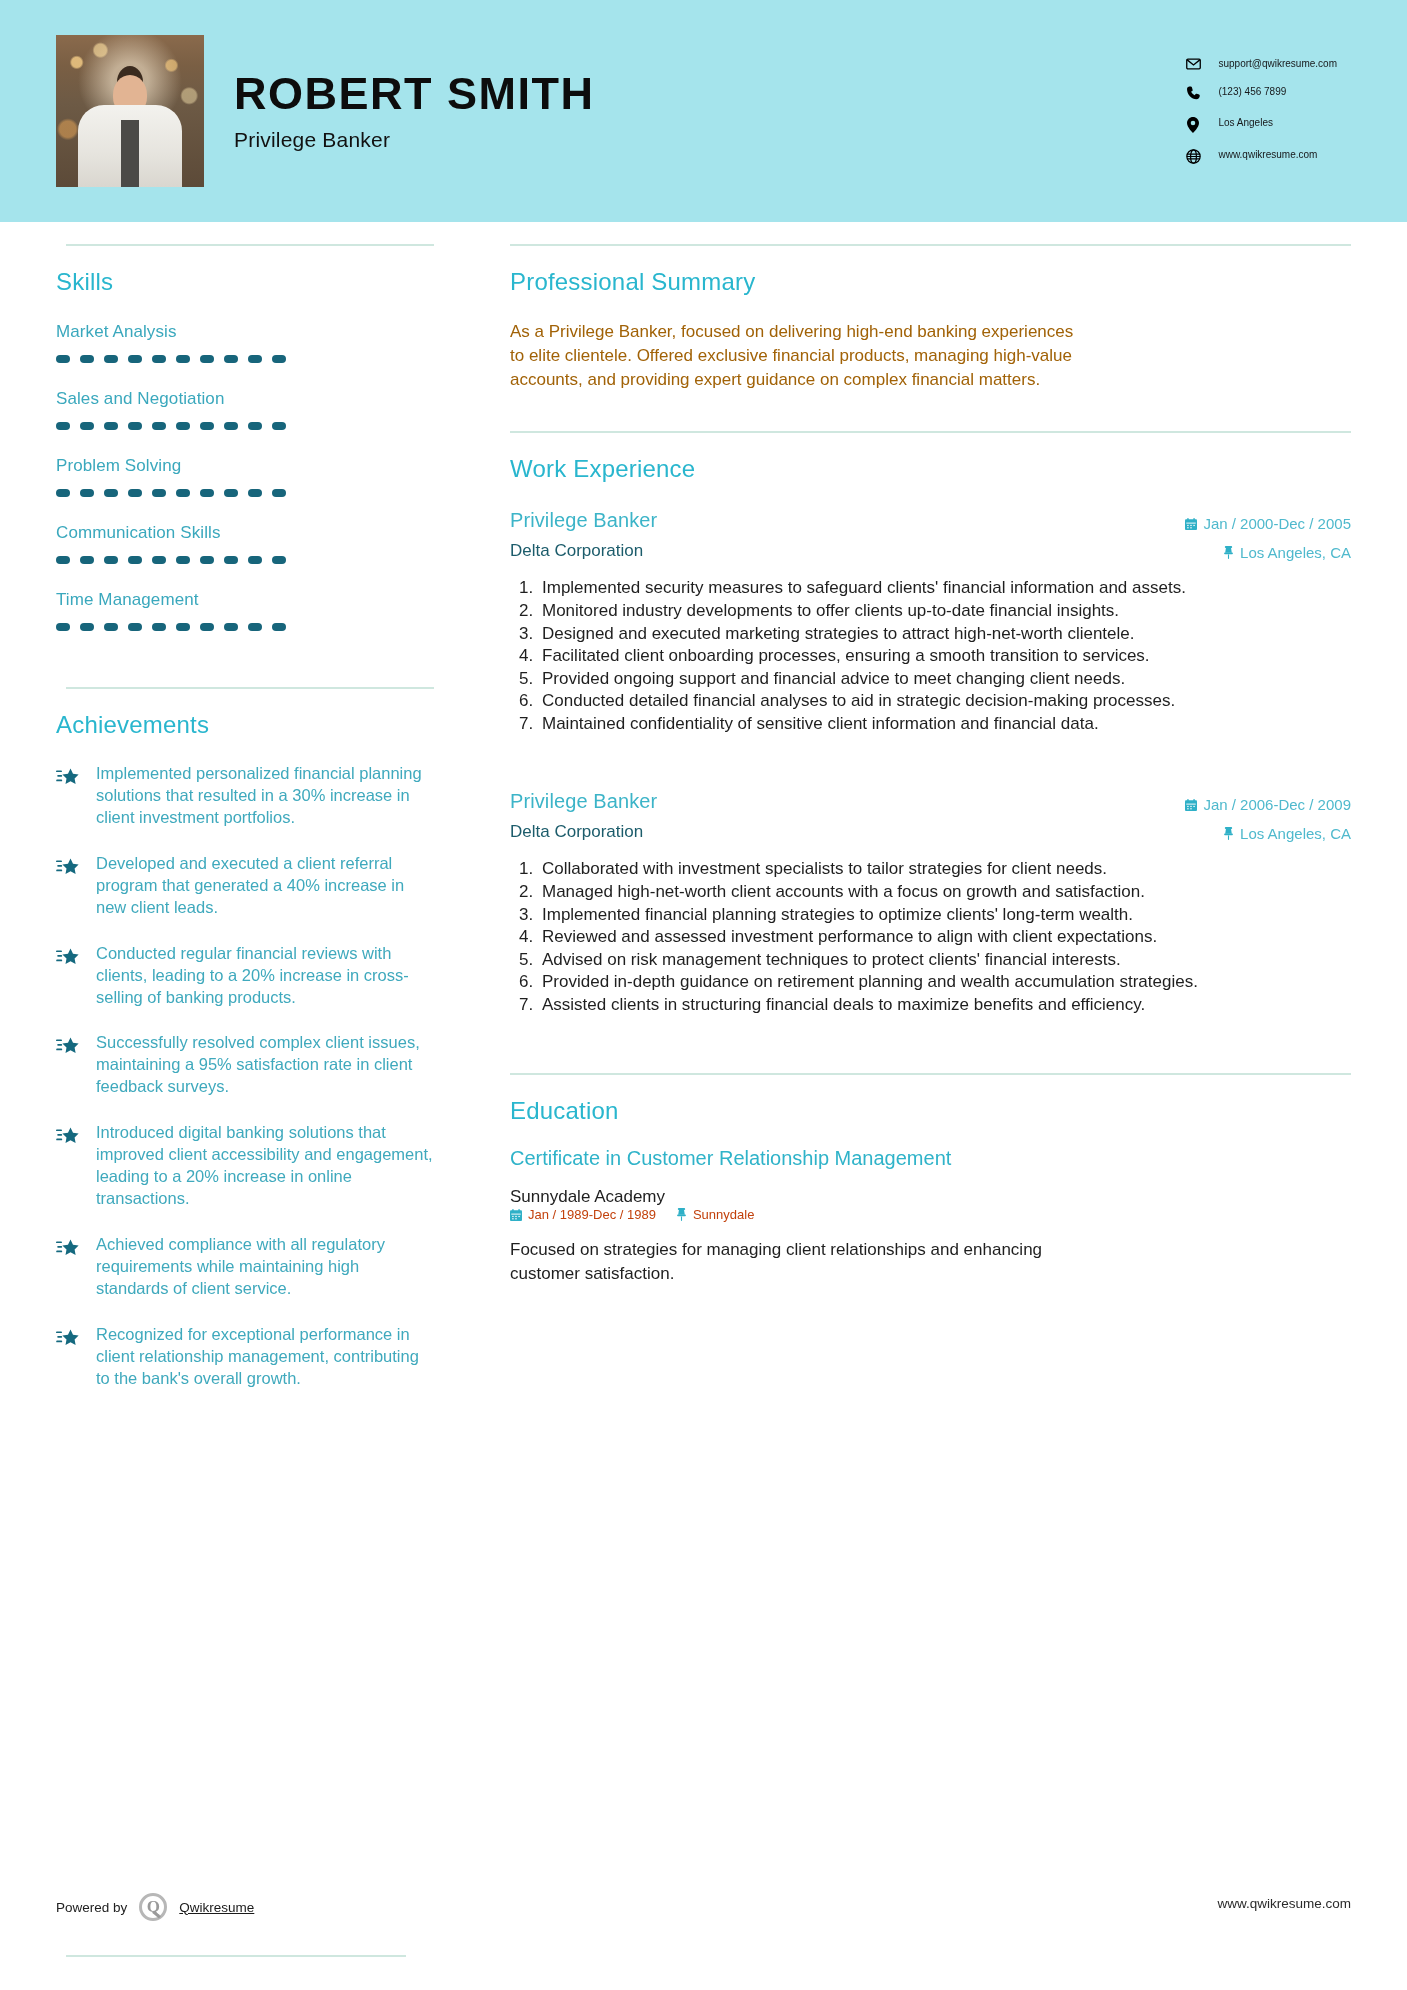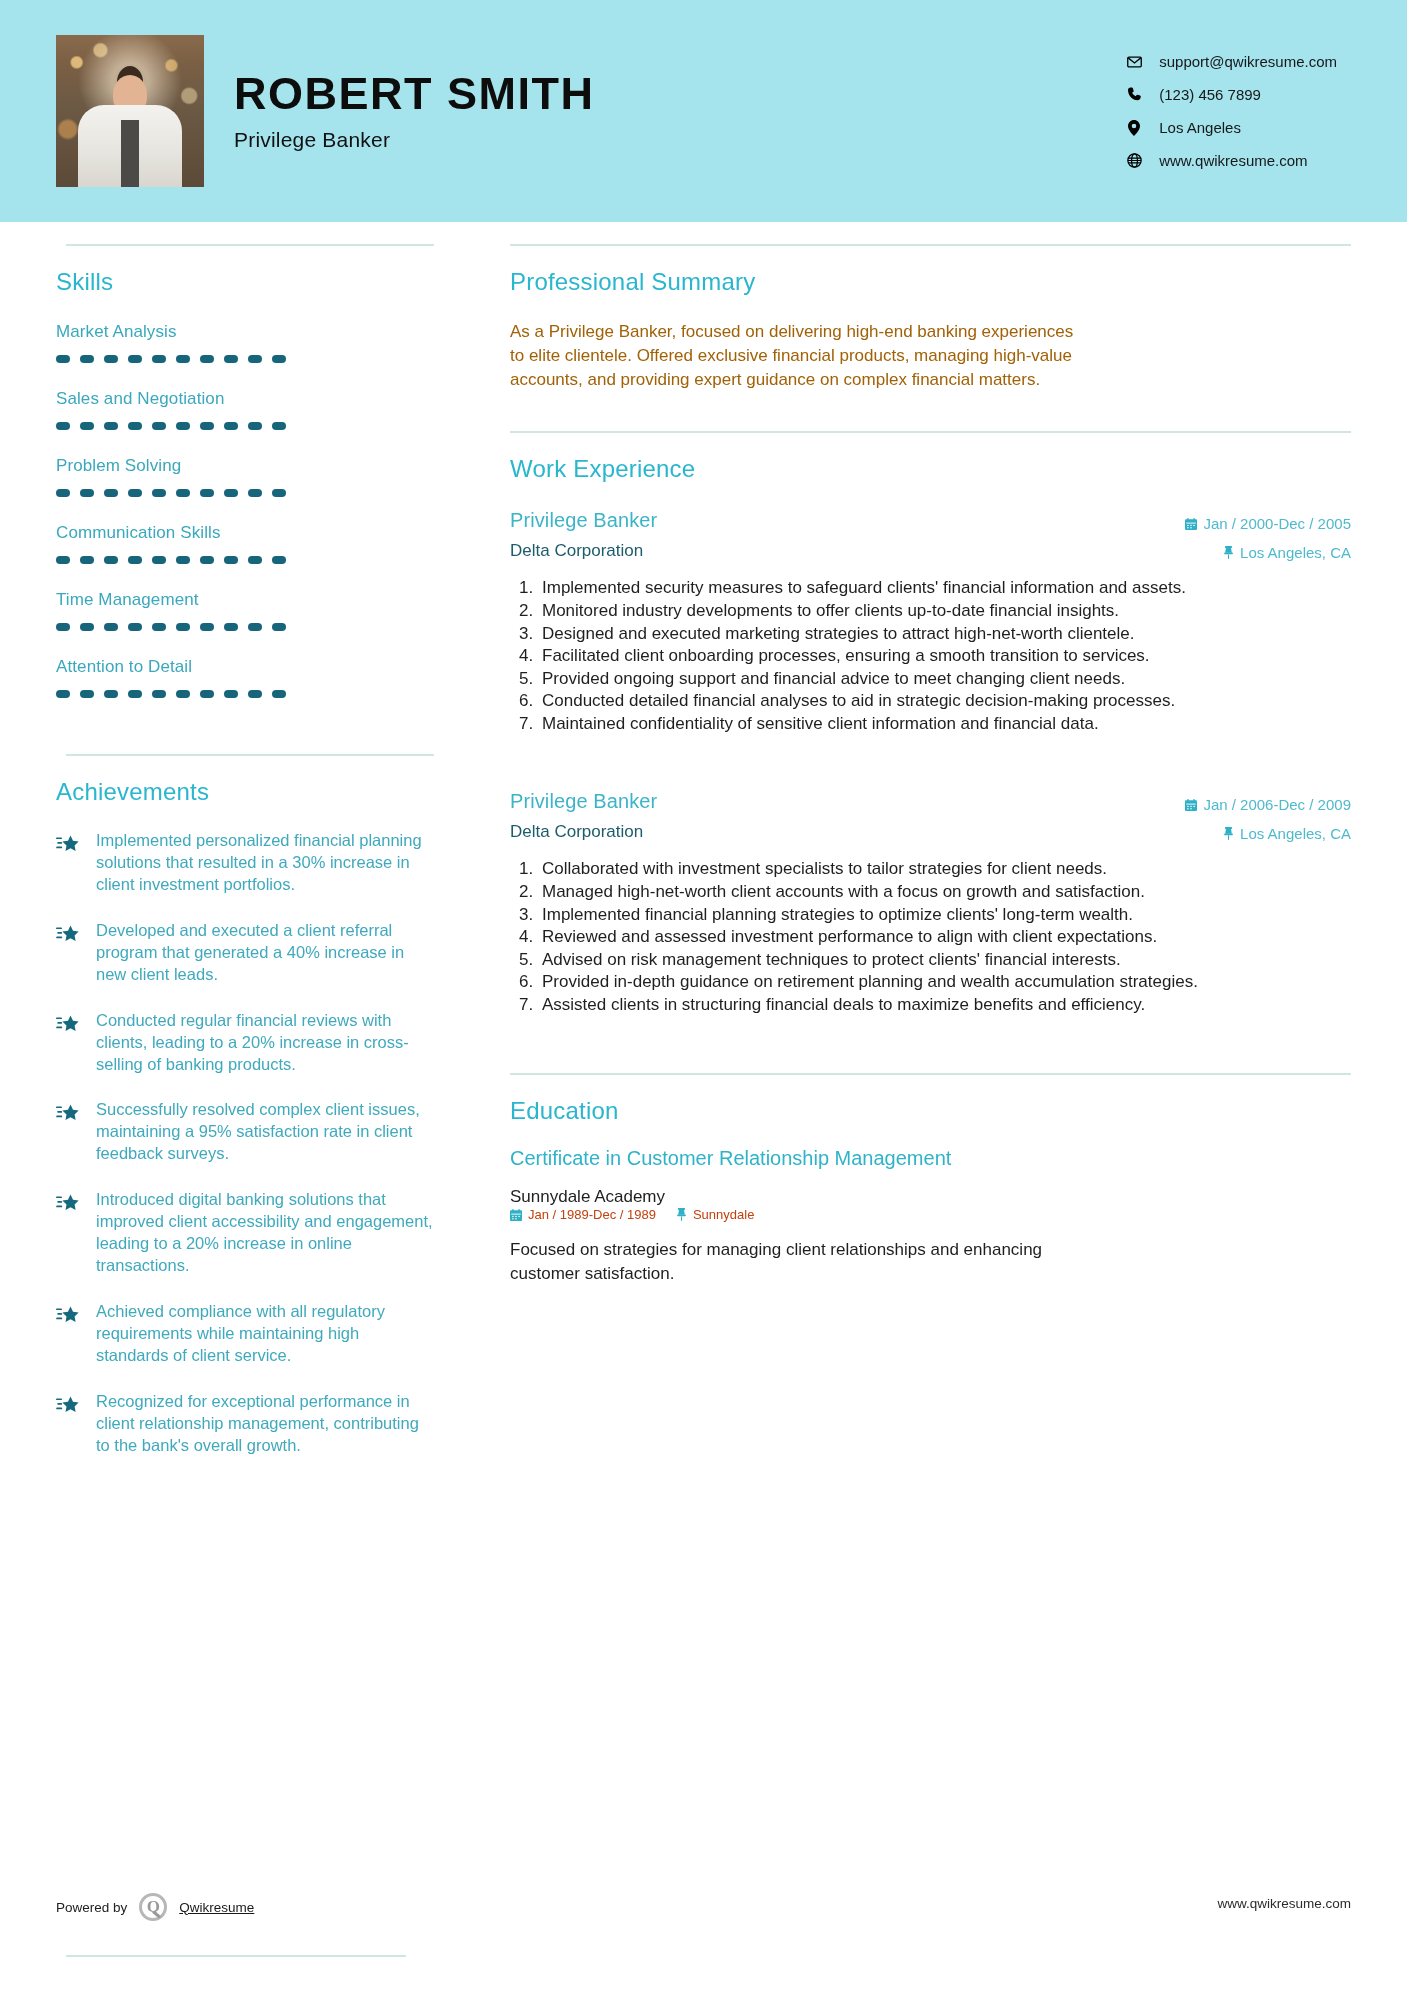--- a/index.html
+++ b/index.html
@@ -96,22 +96,21 @@
   }
   .contacts {
     margin-left: auto;
     display: flex;
     flex-direction: column;
     gap: 16px;
     padding-right: 10px;
   }
   .contact-row {
     display: flex;
-    align-items: center;
-    font-size: 15px;
+    font-size: 10px;
     color: #16181a;
     white-space: nowrap;
   }
   .contact-row .ci {
     width: 22px;
     display: inline-flex;
     justify-content: center;
     align-items: center;
     margin-right: 14px;
     color: #000;
@@ -447,35 +446,20 @@
               <i></i>
               <i></i>
               <i></i>
               <i></i>
               <i></i>
               <i></i>
           </div>
         </div>
         <div class="skill">
           <div class="skill-name">Time Management</div>
-          <div class="skill-bar">
-            <i></i>
-              <i></i>
-              <i></i>
-              <i></i>
-              <i></i>
-              <i></i>
-              <i></i>
-              <i></i>
-              <i></i>
-              <i></i>
-          </div>
-        </div>
-        <div class="skill">
-          <div class="skill-name">Attention to Detail</div>
           <div class="skill-bar">
             <i></i>
               <i></i>
               <i></i>
               <i></i>
               <i></i>
               <i></i>
               <i></i>
               <i></i>
               <i></i>

